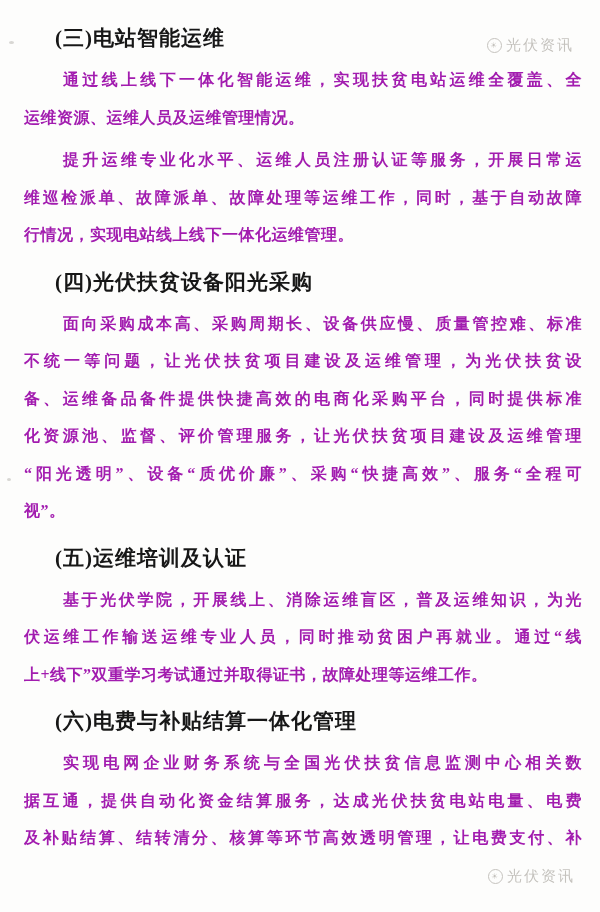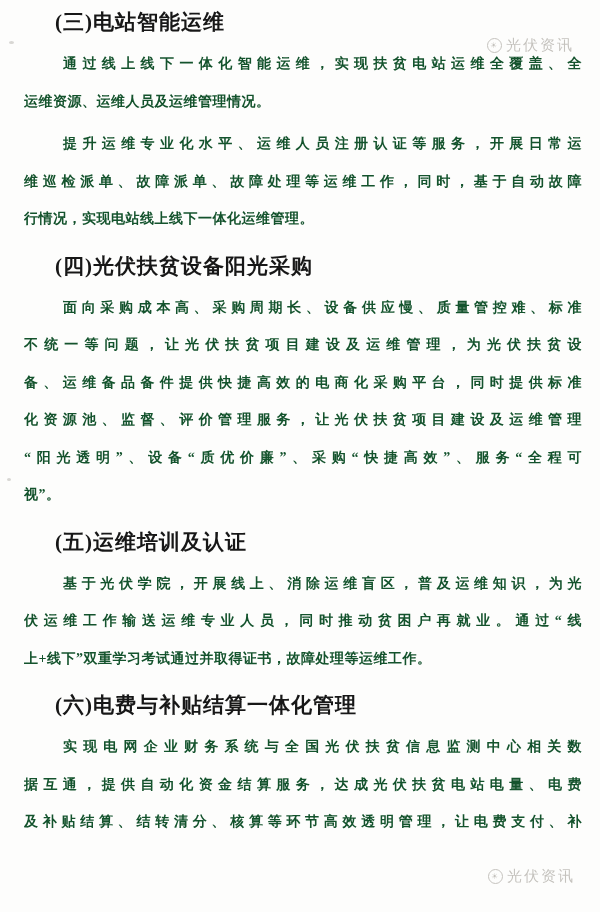--- a/index.html
+++ b/index.html
@@ -23,30 +23,30 @@
   }
   .heading {
     font-size: 21px;
     line-height: 36px;
     letter-spacing: 1px;
     text-indent: 31px;
     color: #171717;
     margin: 10px 0 4px 0;
     white-space: nowrap;
   }
-  .content > .heading:first-child { margin-top: 0; font-family: Liberation Serif, serif; }
+  .content > .heading:first-child { margin-top: 16px; font-family: Liberation Serif, serif; }
   .para { margin: 5px 0 0 0; }
   .line {
-    font-size: 14px;
+    font-size: 16px;
     line-height: 37.5px;
     height: 37.5px;
     overflow: hidden;
     text-align: justify;
     text-justify: inter-character;
-    color: #14532d;
+    color: #a21caf;
     letter-spacing: 0.5px;
   }
   .line.jl { text-align-last: justify; }
   .line.indent { text-indent: 39px; }
   .watermark {
     position: absolute;
     display: flex;
     align-items: center;
     gap: 4px;
     color: #a09c96;

